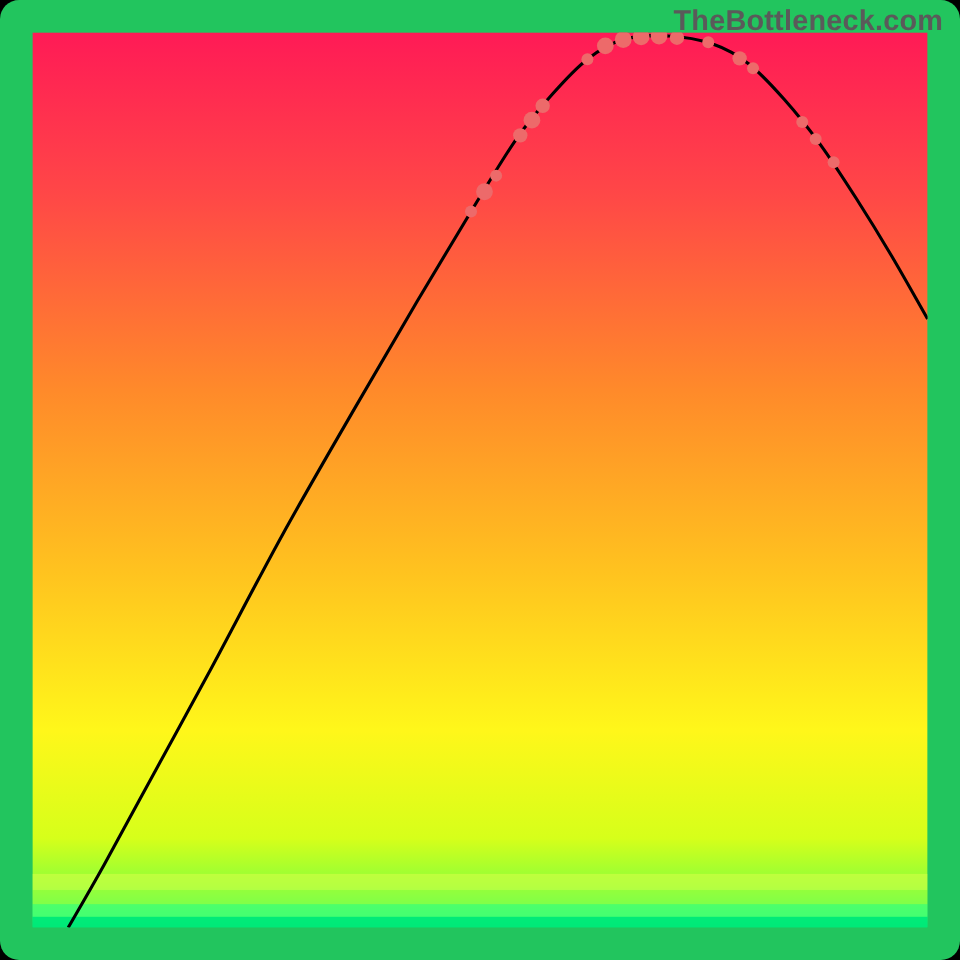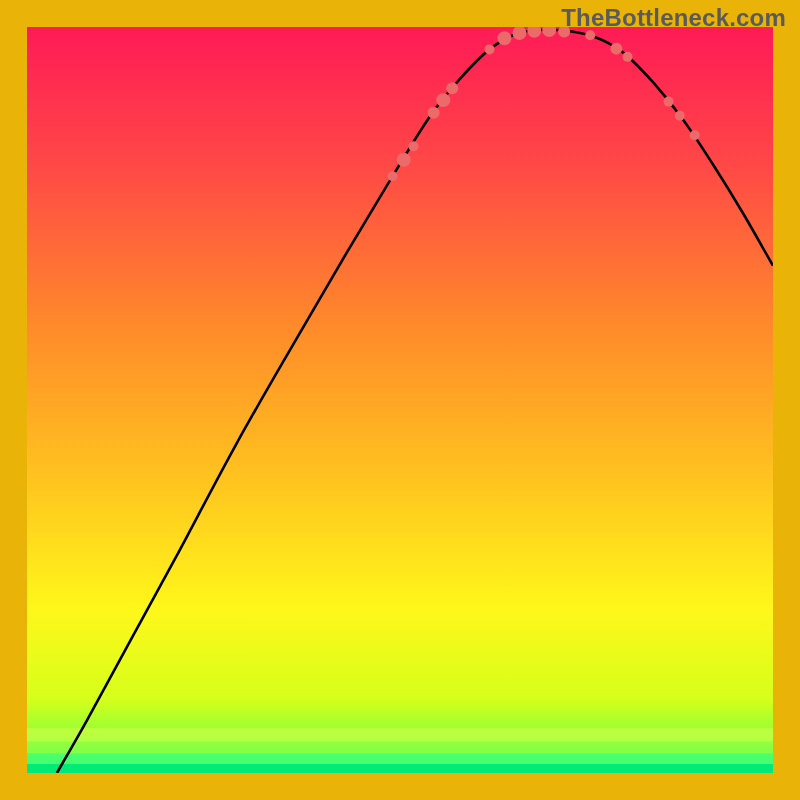--- a/index.html
+++ b/index.html
@@ -8,21 +8,22 @@
     width: 800px;
     height: 800px;
     background: #000;
     font-family: Arial, Helvetica, sans-serif;
     overflow: hidden;
   }
   .frame {
     position: relative;
     width: 800px;
     height: 800px;
-    background: #eab308;
+    background: #22c55e;
+    border-radius: 16px;
   }
   .watermark {
     position: absolute;
     top: 4px;
     right: 14px;
     color: #5a5a5a;
     font-size: 24px;
     font-weight: 600;
     letter-spacing: 0.2px;
     z-index: 50;

